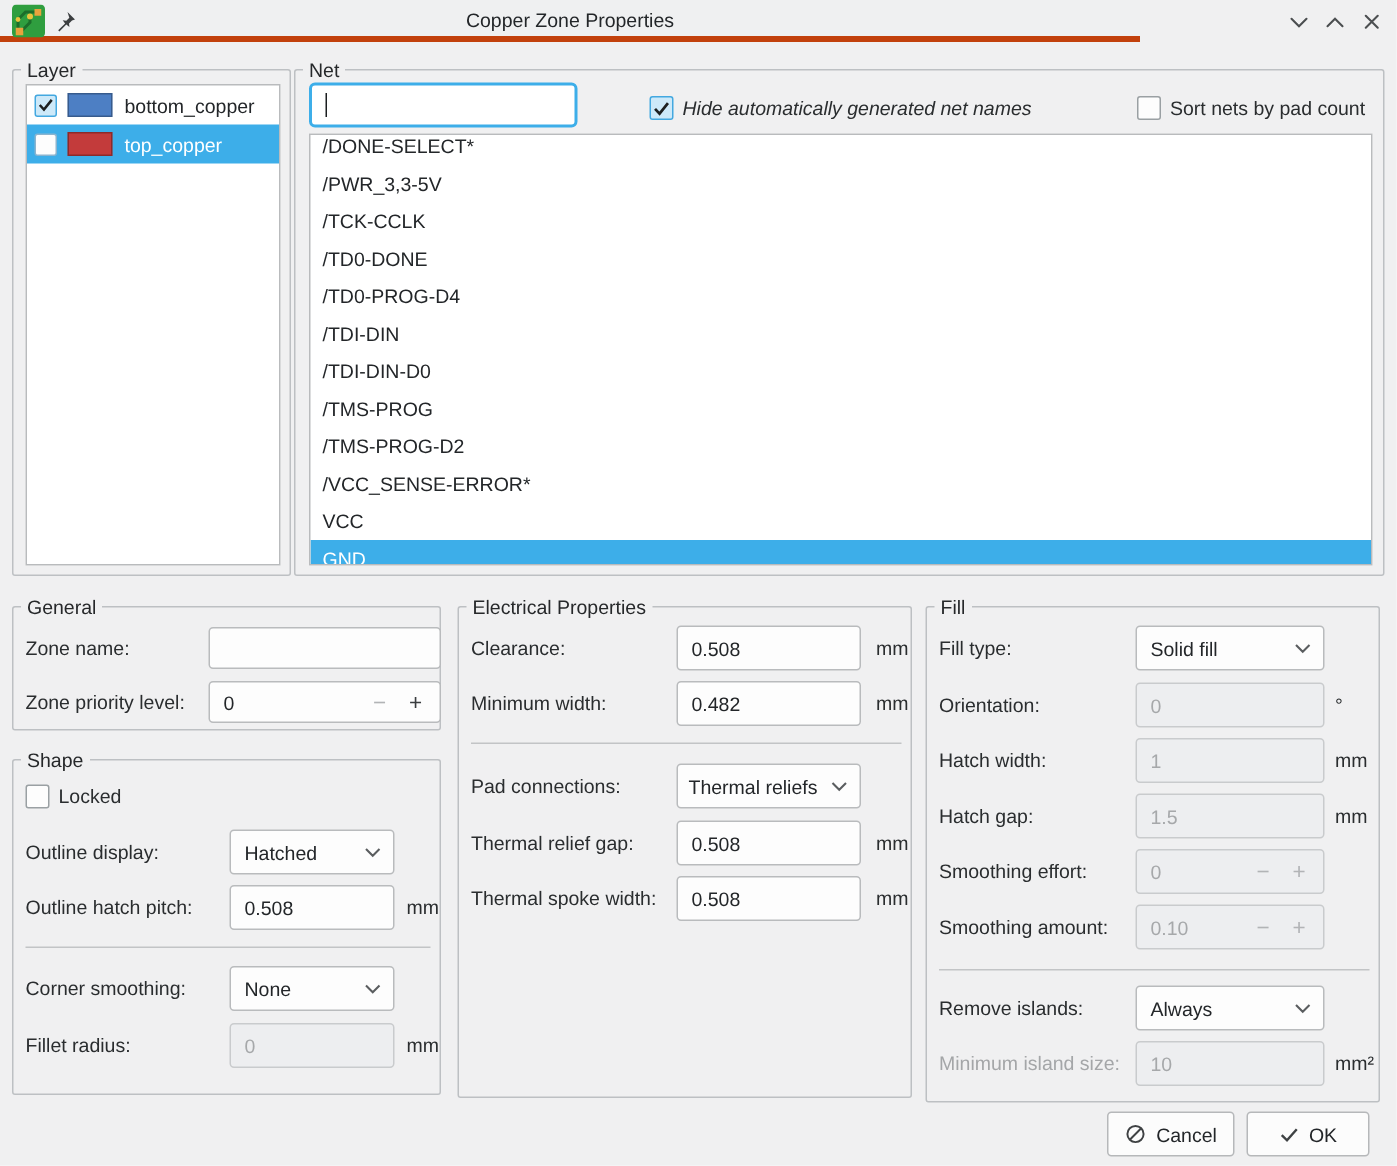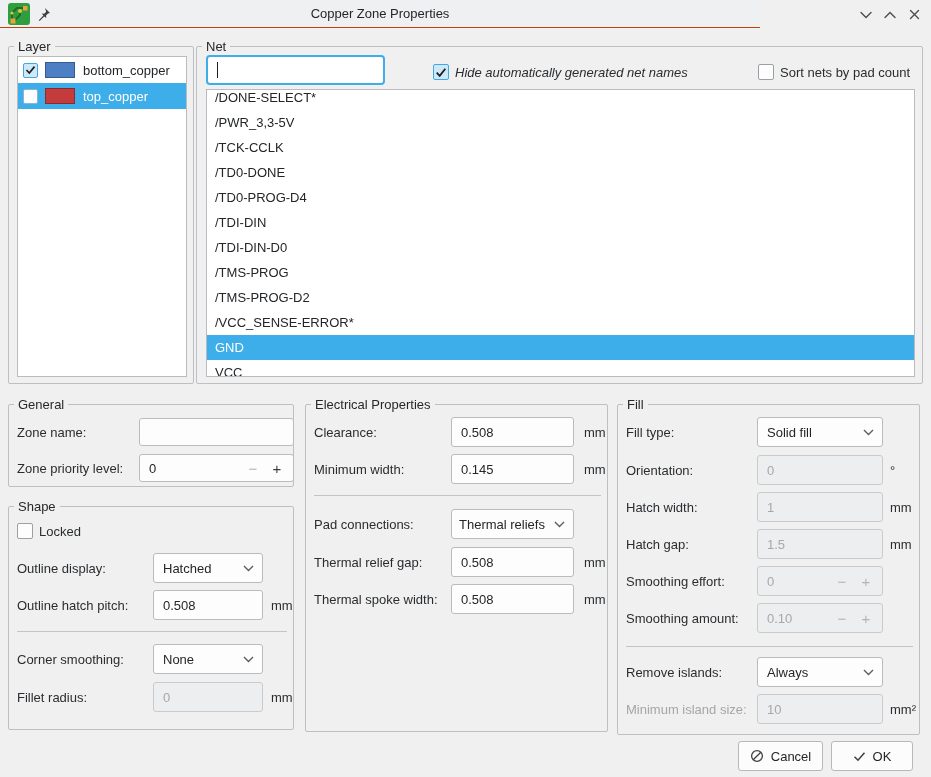--- a/index.html
+++ b/index.html
@@ -1,20 +1,20 @@
 <!DOCTYPE html>
 <html><head>
 <meta charset="utf-8">
 <style>
   html,body{margin:0;padding:0;}
   body{font-family:"Liberation Sans","DejaVu Sans",sans-serif;}
   #app{position:relative;width:931px;height:777px;background:#f0f0f1;overflow:hidden;}
 
   
-  .titlebar{position:absolute;left:0;top:0;width:760px;height:28px;background:#eff0f1;border-bottom:1px solid #c2410c;box-sizing:border-box;}
+  .titlebar{position:absolute;left:0;top:0;width:760px;height:28px;background:#eff0f1;border-bottom:4px solid #c2410c;box-sizing:border-box;}
   .title{position:absolute;left:0;right:0;top:6px;text-align:center;font-size:13px;color:#232629;}
   .appicon{position:absolute;left:8px;top:3px;width:22px;height:22px;}
   .pinicon{position:absolute;left:36px;top:7px;width:15px;height:15px;}
   .winbtn{position:absolute;top:7px;width:18px;height:15px;display:flex;align-items:center;justify-content:center;cursor:default;}
 
   
   .group{position:absolute;border:1px solid #bdc0c3;border-radius:2px;box-sizing:border-box;}
   .gtitle{position:absolute;top:-9px;left:5px;background:#f0f0f1;padding:0 4px;font-size:13px;line-height:17px;color:#26282a;white-space:nowrap;}
 
   .lbl{position:absolute;font-size:13px;color:#2a2d2f;transform:translateY(-50%);white-space:nowrap;}
@@ -133,22 +133,22 @@
       <div class="nrow">/DONE-SELECT*</div>
       <div class="nrow">/PWR_3,3-5V</div>
       <div class="nrow">/TCK-CCLK</div>
       <div class="nrow">/TD0-DONE</div>
       <div class="nrow">/TD0-PROG-D4</div>
       <div class="nrow">/TDI-DIN</div>
       <div class="nrow">/TDI-DIN-D0</div>
       <div class="nrow">/TMS-PROG</div>
       <div class="nrow">/TMS-PROG-D2</div>
       <div class="nrow">/VCC_SENSE-ERROR*</div>
+      <div class="nrow">VCC</div>
       <div class="nrow sel">GND</div>
-      <div class="nrow">VCC</div>
     </div>
   </div>
 
   <div class="group" style="left:8px;top:404px;width:286px;height:83px;">
     <span class="gtitle">General</span>
     <span class="lbl" style="left:8px;top:27px;">Zone name:</span>
     <div class="field" style="left:130px;top:13px;width:155px;height:28px;">
       <span></span>
     </div>
     <span class="lbl" style="left:8px;top:63px;text-align:right;">Zone priority level:</span>
@@ -200,21 +200,21 @@
     <span class="gtitle">Electrical Properties</span>
 
     <span class="lbl" style="left:8px;top:27px;">Clearance:</span>
     <div class="field" style="left:145px;top:12px;width:123px;height:30px;">
       <span>0.508</span>
     </div>
     <span class="unit" style="left:278px;top:27px;">mm</span>
 
     <span class="lbl" style="left:8px;top:64px;">Minimum width:</span>
     <div class="field" style="left:145px;top:49px;width:123px;height:30px;">
-      <span>0.145</span>
+      <span>0.482</span>
     </div>
     <span class="unit" style="left:278px;top:64px;">mm</span>
 
     <div class="sep" style="left:8px;top:90px;width:287px;"></div>
 
     <span class="lbl" style="left:8px;top:119px;">Pad connections:</span>
     <div class="field dropdown" style="left:145px;top:104px;width:123px;height:30px;padding-left:7px;">
       <span>Thermal reliefs</span>
       <svg width="11" height="7" viewBox="0 0 11 7">
           <polyline points="1,1 5.5,5.5 10,1" stroke="#5a5d5f" stroke-width="1.4" fill="none"></polyline>

